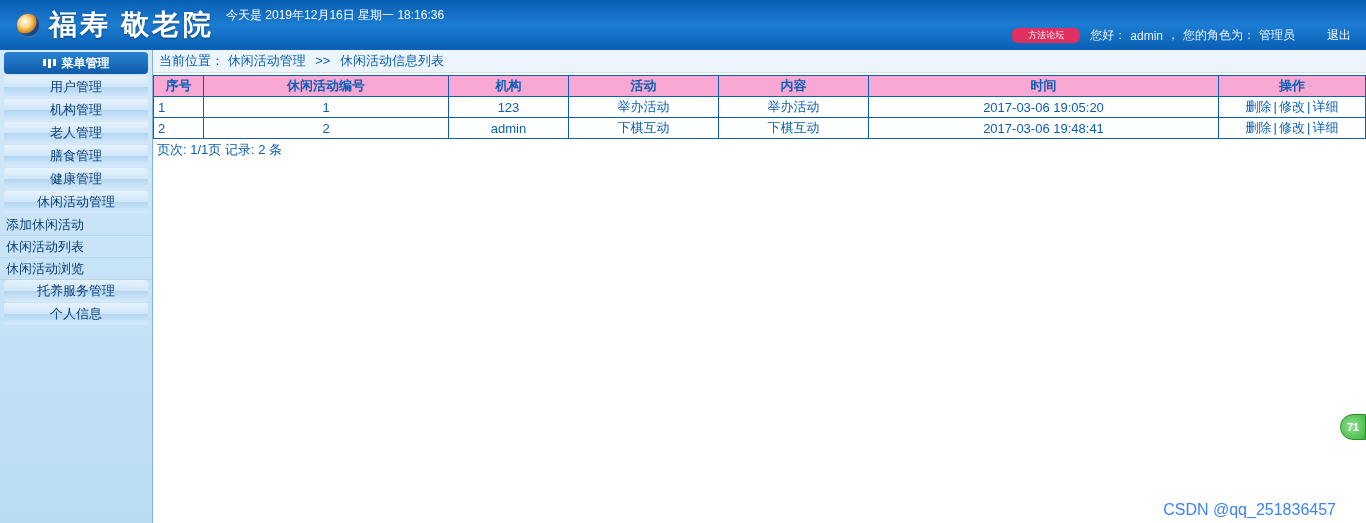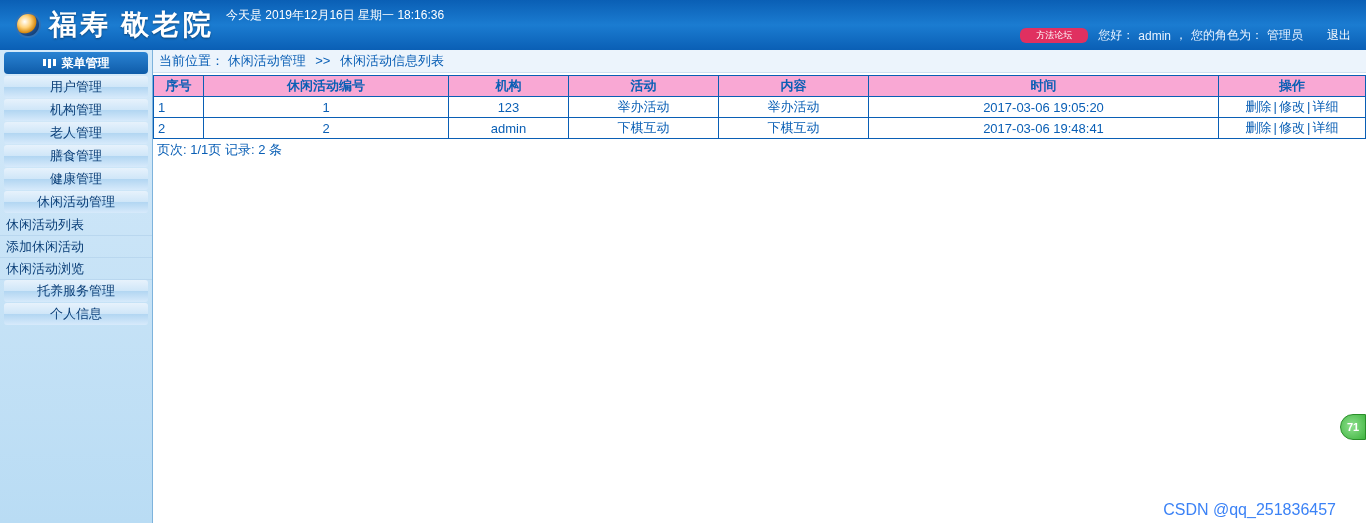--- a/index.html
+++ b/index.html
@@ -50,21 +50,21 @@
     .header-right {
       position: absolute;
       right: 15px;
       bottom: 6px;
       font-size: 12px;
       color: #e8f2ff;
       display: flex;
       align-items: center;
       gap: 4px;
     }
-    .header-right .logout-link { color: #fff; margin-left: 20px; cursor: pointer; }
+    .header-right .logout-link { color: #fff; margin-left: 28px; cursor: pointer; }
     .tiny-badge {
       background: #e03060;
       color: #fff;
       font-size: 9px;
       padding: 1px 16px;
       border-radius: 6px;
       margin-right: 6px;
     }
 
     .layout { display: flex; height: calc(523px - 50px); justify-content: space-between; }
@@ -226,22 +226,22 @@
       <span>菜单管理</span>
     </div>
 
     <div class="sb-item">用户管理</div>
     <div class="sb-item">机构管理</div>
     <div class="sb-item">老人管理</div>
     <div class="sb-item">膳食管理</div>
     <div class="sb-item">健康管理</div>
     <div class="sb-item">休闲活动管理</div>
 
+    <div class="sb-sub">添加休闲活动</div>
     <div class="sb-sub">休闲活动列表</div>
-    <div class="sb-sub">添加休闲活动</div>
     <div class="sb-sub">休闲活动浏览</div>
 
     <div class="sb-item">托养服务管理</div>
     <div class="sb-item">个人信息</div>
   </div>
 
   <div class="main">
     <div class="breadcrumb">
       <span>当前位置：</span>
       <span>休闲活动管理</span>

